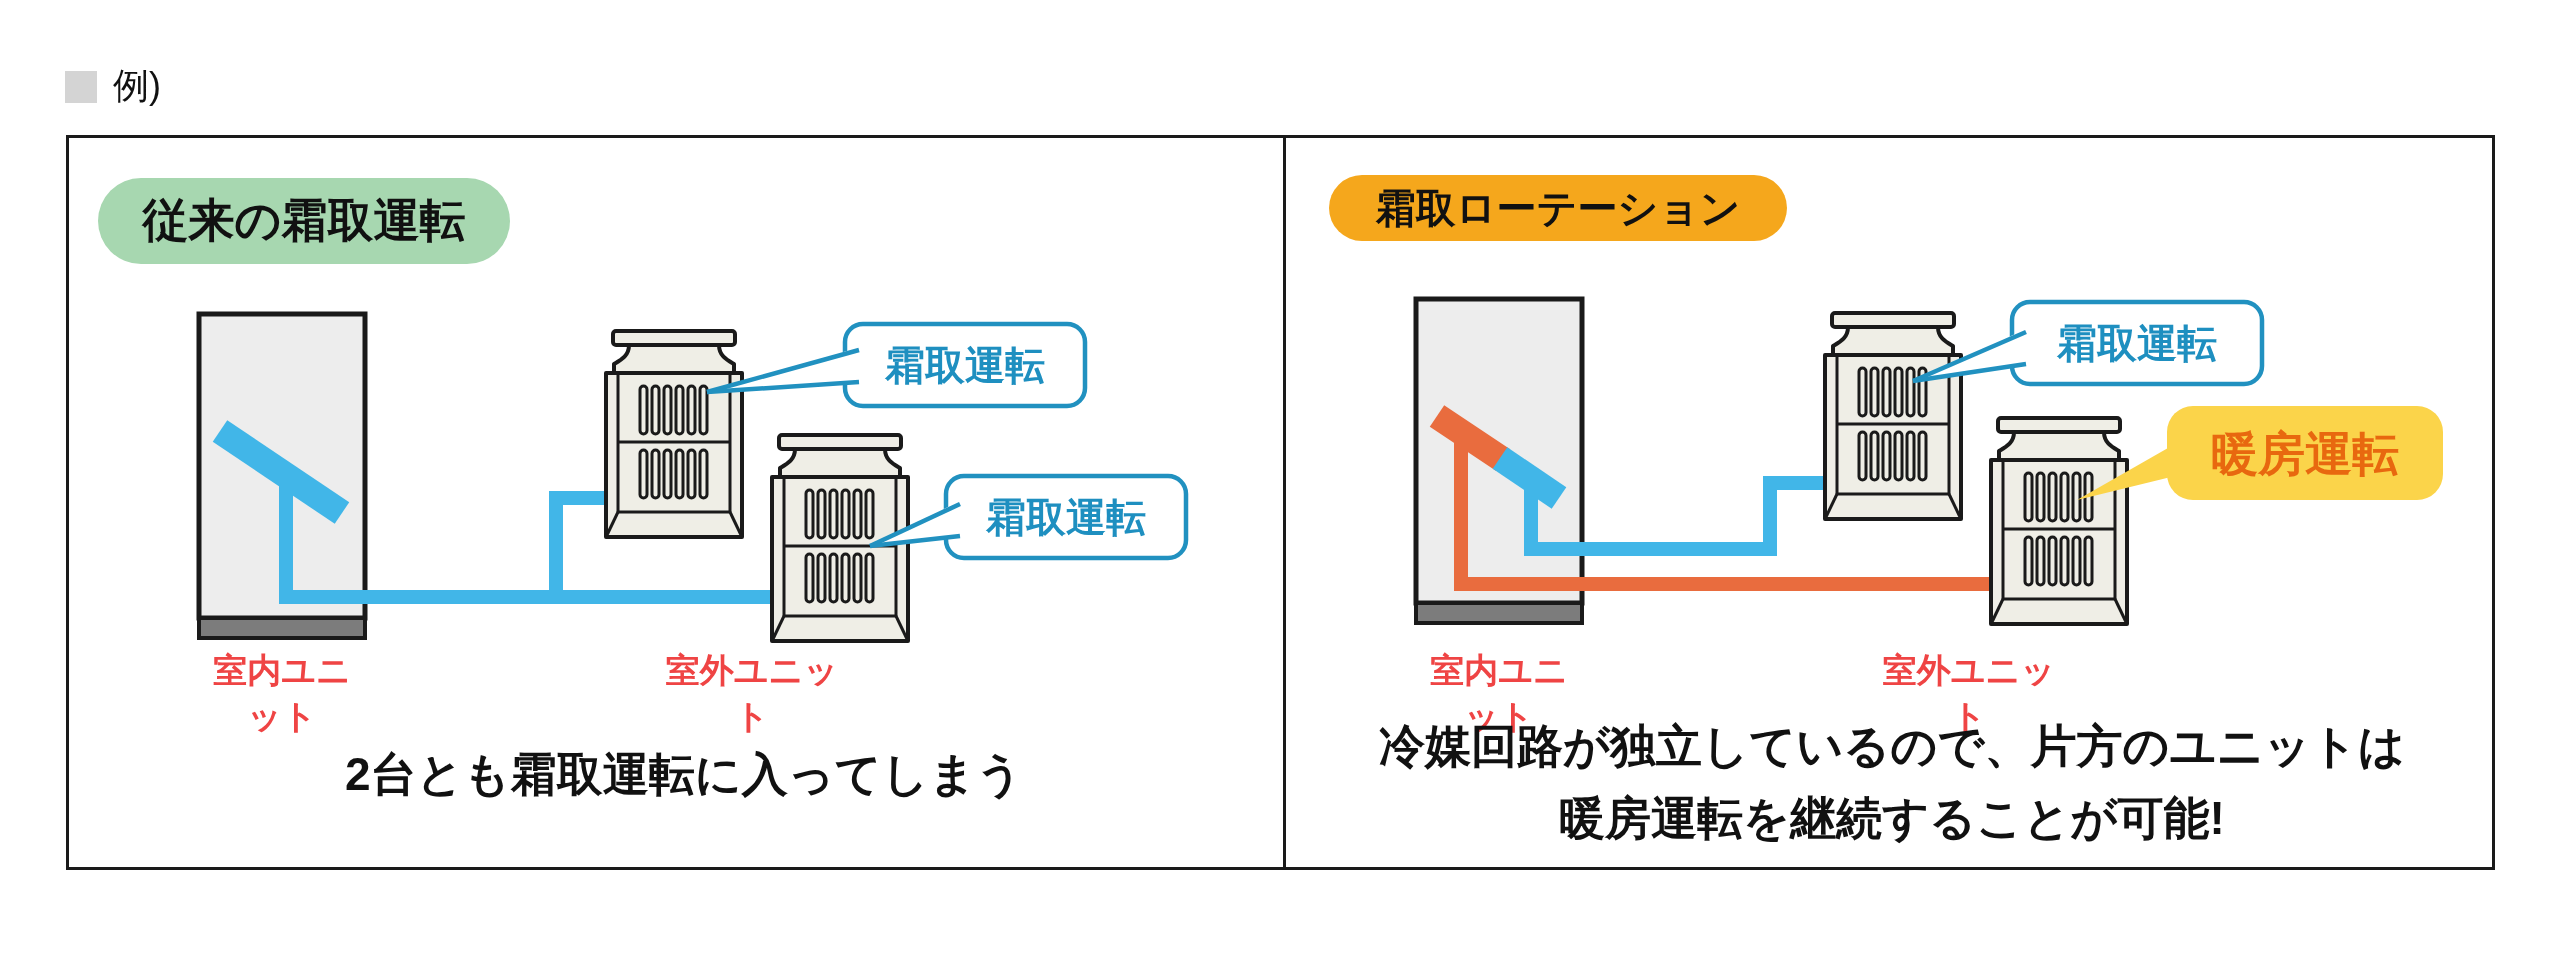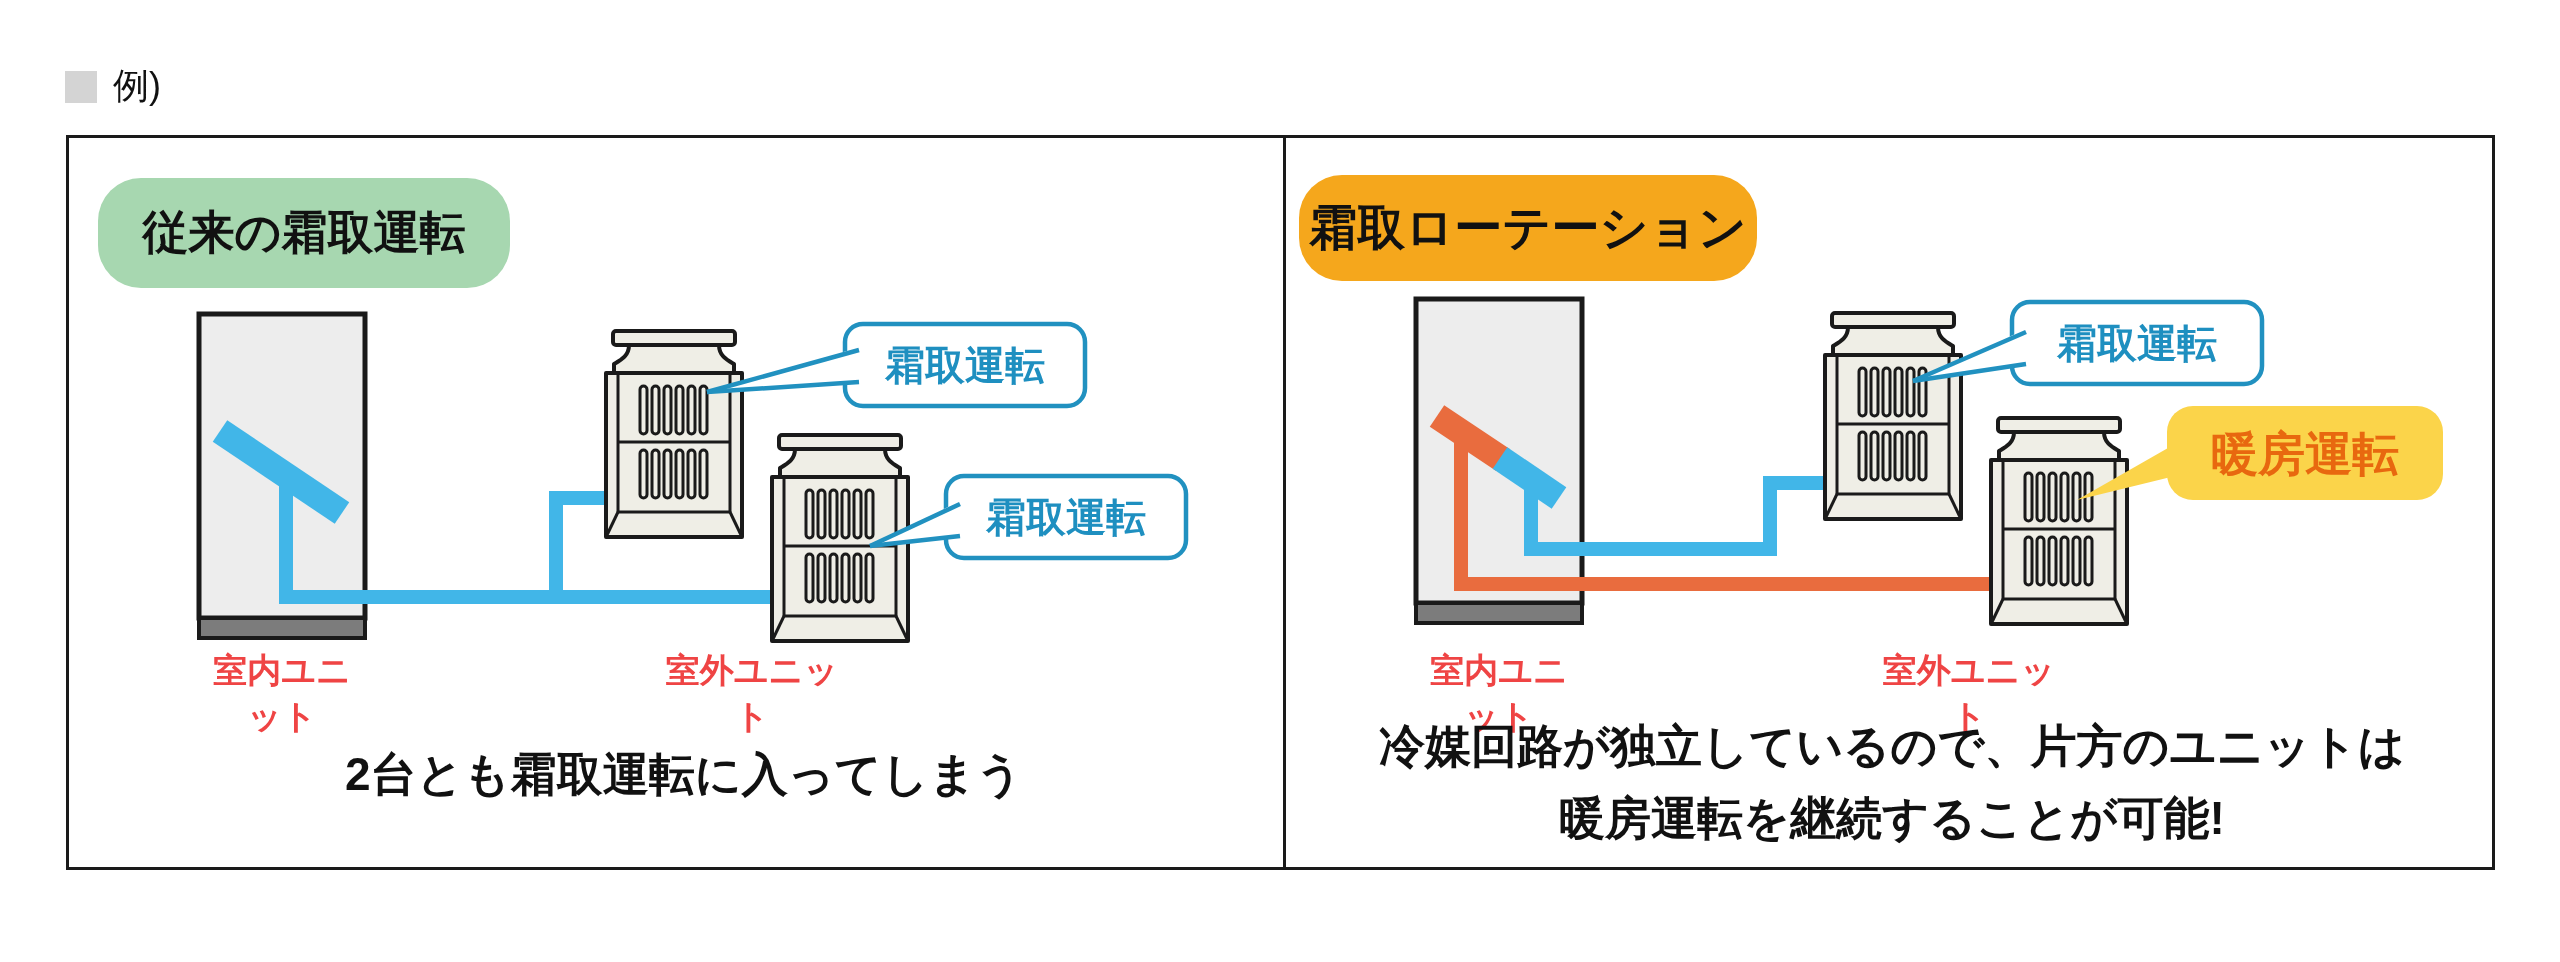--- a/index.html
+++ b/index.html
@@ -15,24 +15,24 @@
   .example-label { font-size:36px; color:#111; }
 
   
   .figure { position:absolute; left:66px; top:135px; width:2429px; height:735px;
             border:3px solid #1a1a1a; background:#fff; }
   .divider { position:absolute; left:1214px; top:0; width:3px; height:100%; background:#1a1a1a; }
 
   
   .badge { position:absolute; display:flex; align-items:center; justify-content:center;
            font-weight:bold; color:#111; }
-  .badge.green { left:29px; top:40px; width:412px; height:110px; border-radius:43px;
+  .badge.green { left:29px; top:40px; width:412px; height:86px; border-radius:43px;
                  background:#a7d7b0; font-size:46px; }
-  .badge.orange { left:1230px; top:37px; width:458px; height:106px; border-radius:43px;
-                  background:#f5a71c; font-size:48px; }
+  .badge.orange { left:1260px; top:37px; width:458px; height:66px; border-radius:43px;
+                  background:#f5a71c; font-size:40px; }
 
   
   .pipe { position:absolute; z-index:2; }
   .pipe.blue { background:#41b6e8; }
   .pipe.orange { background:#e96c3e; }
 
   .unit-svg { position:absolute; z-index:1; }
   .outdoor-svg { position:absolute; z-index:3; }
   .bubble-svg { position:absolute; z-index:4; }
 

